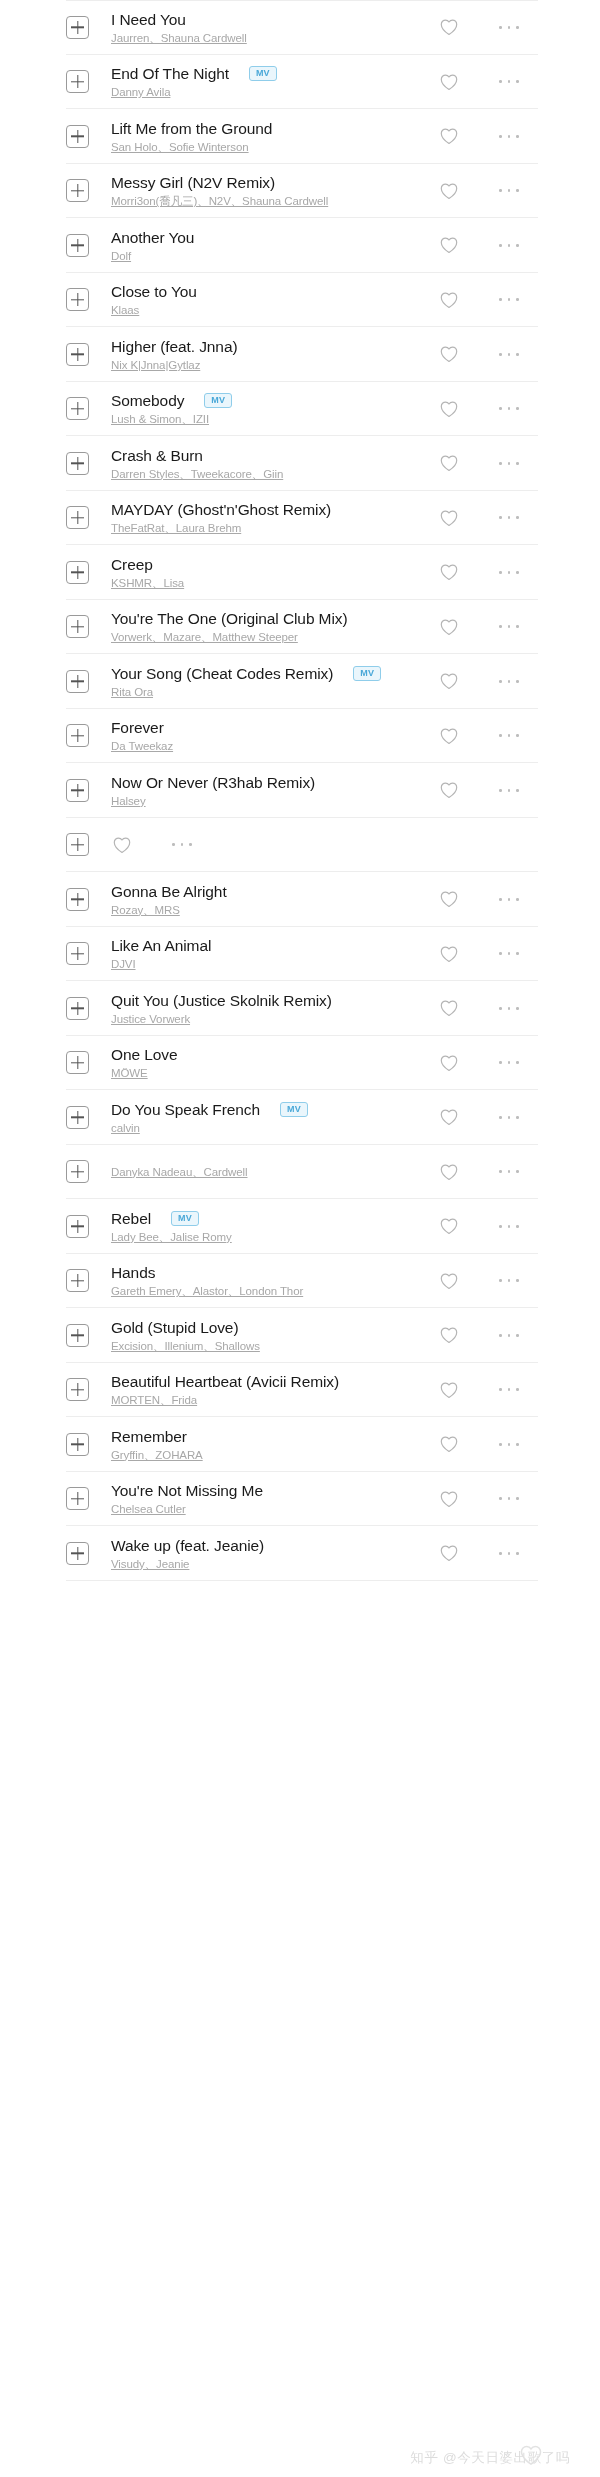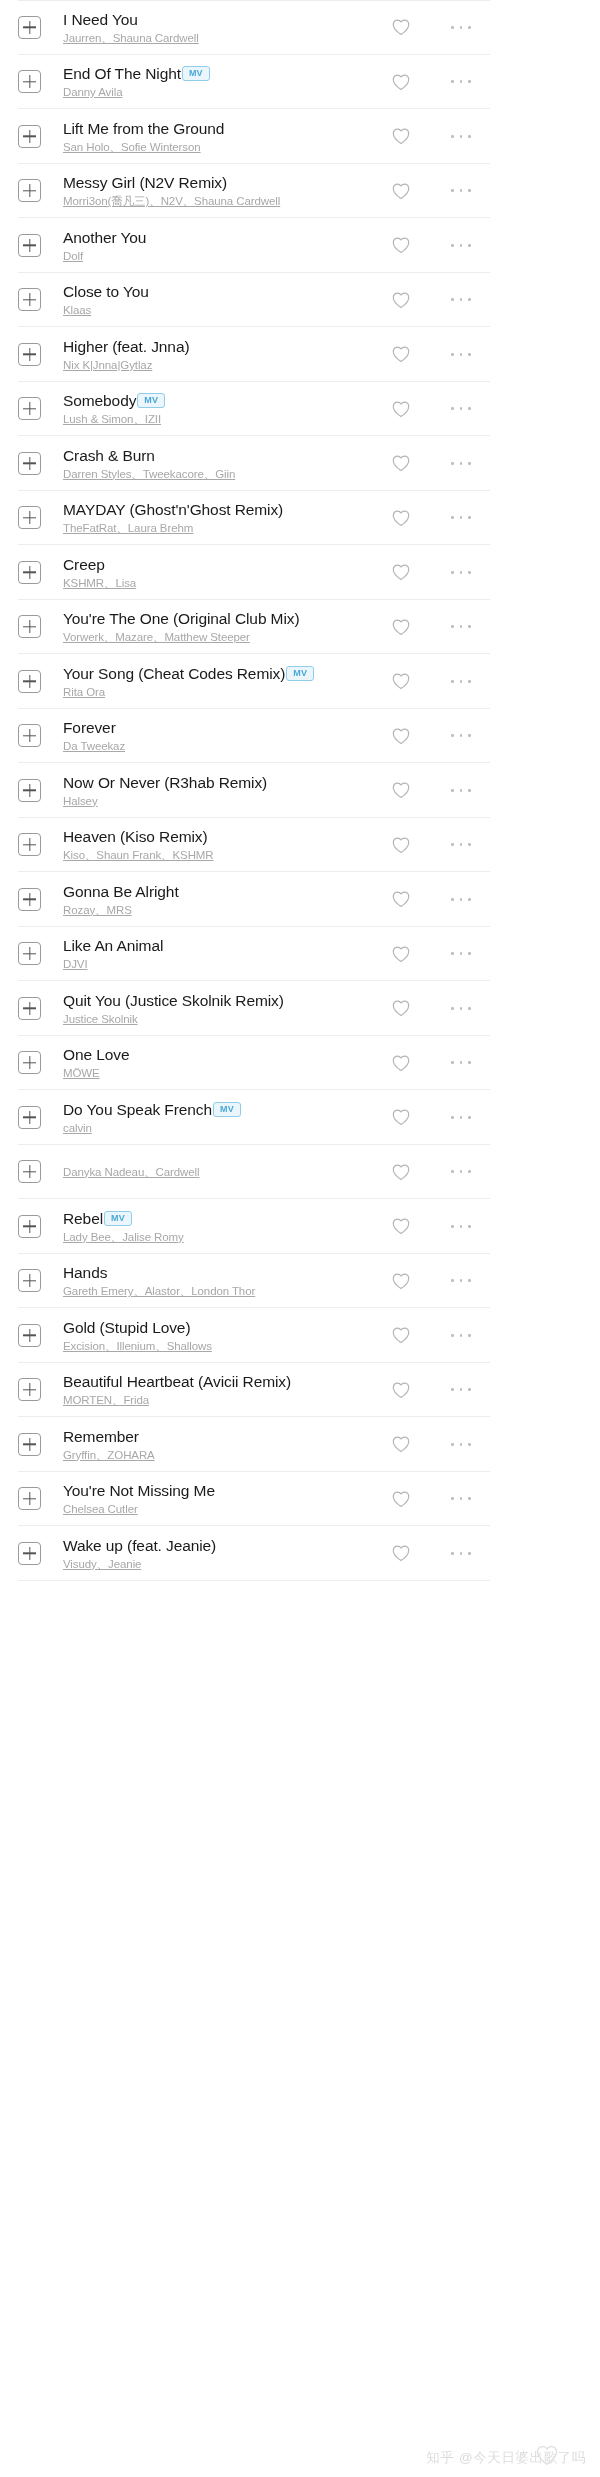--- a/index.html
+++ b/index.html
@@ -11,20 +11,21 @@
     width: 600px;
     height: 2477px;
     position: relative;
     font-family: "Liberation Sans", "DejaVu Sans", sans-serif;
     overflow: hidden;
   }
 
   #song-list {
     width: 490px;
     position: relative;
+    padding-left: 48px;
   }
 
   .song-row {
     position: relative;
     height: 54.5px;
     box-sizing: border-box;
     display: flex;
     align-items: center;
     padding-left: 18px;
     padding-right: 18px;
@@ -99,21 +100,21 @@
     line-height: 19px;
     color: #1a1a1a;
     letter-spacing: -0.1px;
     white-space: nowrap;
   }
 
   .mv-badge {
     display: inline-flex;
     align-items: center;
     justify-content: center;
-    margin-left: 1px;
+    margin-left: 20px;
     padding: 0 4px;
     height: 13px;
     min-width: 18px;
     border: 1px solid #8fcdea;
     border-radius: 3px;
     background: #eaf6fc;
     color: #4aa8d8;
     font-size: 9px;
     line-height: 1;
     font-weight: bold;
@@ -156,21 +157,21 @@
   .more-icon .dot {
     width: 2.6px;
     height: 2.6px;
     border-radius: 50%;
     background: #bdbdbd;
   }
 
   
   #watermark {
     position: absolute;
-    right: 14px;
+    right: 30px;
     bottom: 10px;
     display: flex;
     align-items: center;
     color: #dcdcdc;
     font-size: 13.5px;
     letter-spacing: 0.6px;
     white-space: nowrap;
     pointer-events: none;
   }
   #watermark .wm-heart {
@@ -560,27 +561,20 @@
         <span class="dot"></span>
         <span class="dot"></span>
       </span>
     </div>
   </div>
     <div class="song-row">
     <div class="add-btn">
       <span class="bar-h"></span>
       <span class="bar-v"></span>
     </div>
-    <div class="song-meta">
-      <div class="title-line">
-        <span class="song-title">Heaven (Kiso Remix)</span>
-
-      </div>
-      <span class="song-artist">Kiso、Shaun Frank、KSHMR</span>
-    </div>
     <div class="row-actions">
       <span class="heart-icon">
         <svg viewBox="0 0 24 24" fill="none" stroke="currentColor" stroke-width="1.3" stroke-linejoin="round">
           <path d="M12 20.2 C12 20.2 3.6 14.6 3.6 9.2 C3.6 6.4 5.7 4.4 8.2 4.4 C9.9 4.4 11.3 5.4 12 6.6 C12.7 5.4 14.1 4.4 15.8 4.4 C18.3 4.4 20.4 6.4 20.4 9.2 C20.4 14.6 12 20.2 12 20.2 Z"></path>
         </svg>
       </span>
       <span class="more-icon">
         <span class="dot"></span>
         <span class="dot"></span>
         <span class="dot"></span>
@@ -640,21 +634,21 @@
     <div class="song-row">
     <div class="add-btn">
       <span class="bar-h"></span>
       <span class="bar-v"></span>
     </div>
     <div class="song-meta">
       <div class="title-line">
         <span class="song-title">Quit You (Justice Skolnik Remix)</span>
 
       </div>
-      <span class="song-artist">Justice Skolnik</span>
+      <span class="song-artist">Justice Vorwerk</span>
     </div>
     <div class="row-actions">
       <span class="heart-icon">
         <svg viewBox="0 0 24 24" fill="none" stroke="currentColor" stroke-width="1.3" stroke-linejoin="round">
           <path d="M12 20.2 C12 20.2 3.6 14.6 3.6 9.2 C3.6 6.4 5.7 4.4 8.2 4.4 C9.9 4.4 11.3 5.4 12 6.6 C12.7 5.4 14.1 4.4 15.8 4.4 C18.3 4.4 20.4 6.4 20.4 9.2 C20.4 14.6 12 20.2 12 20.2 Z"></path>
         </svg>
       </span>
       <span class="more-icon">
         <span class="dot"></span>
         <span class="dot"></span>

